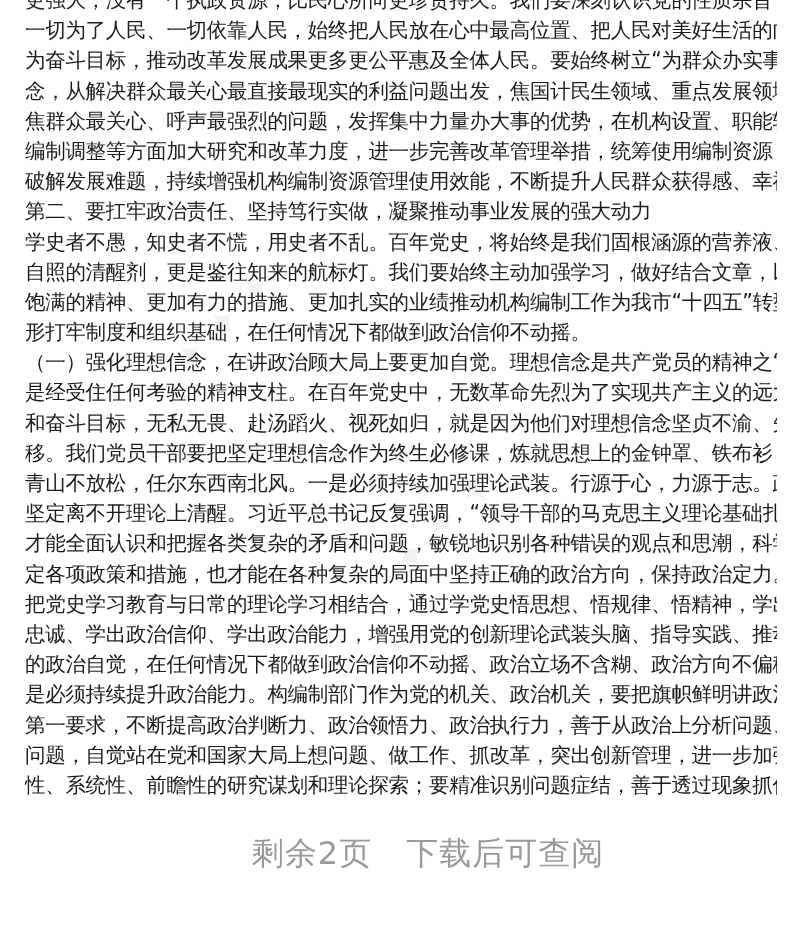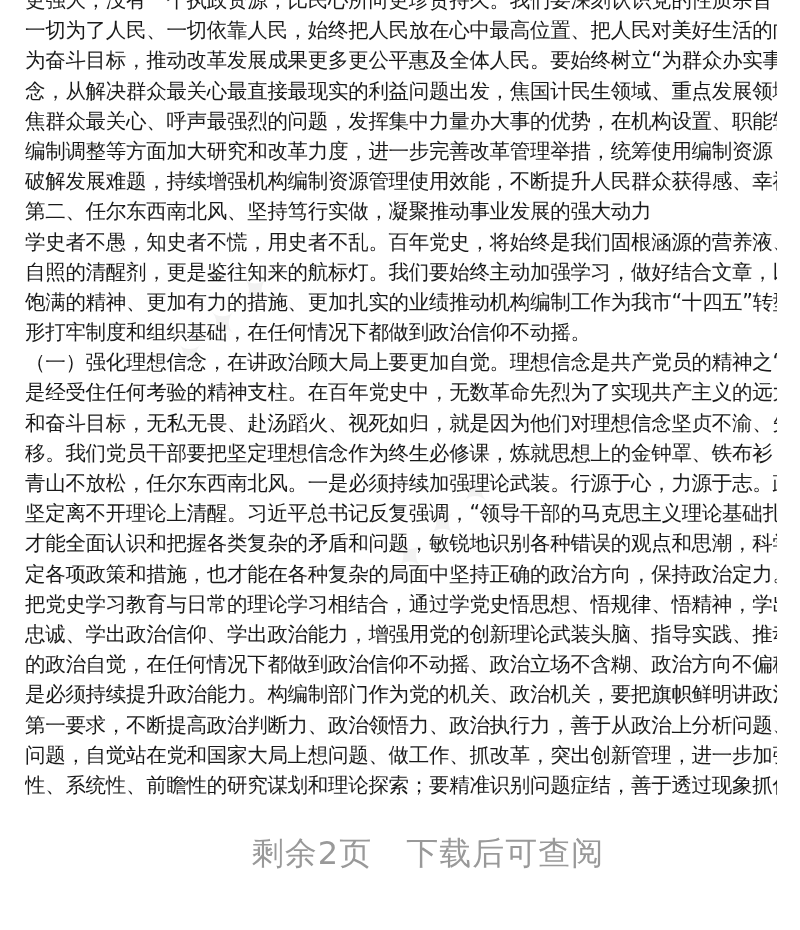--- a/index.html
+++ b/index.html
@@ -68,21 +68,21 @@
   <div class="watermark" style="left:380px; top:500px;">✦ ✦ ✦</div>
 
   <div class="doc">
     <div class="line">更强大，没有一个执政资源，比民心所向更珍贵持久。我们要深刻认识党的性质宗旨，坚持</div>
     <div class="line">一切为了人民、一切依靠人民，始终把人民放在心中最高位置、把人民对美好生活的向往作</div>
     <div class="line">为奋斗目标，推动改革发展成果更多更公平惠及全体人民。要始终树立“为群众办实事”的理</div>
     <div class="line">念，从解决群众最关心最直接最现实的利益问题出发，焦国计民生领域、重点发展领域，聚</div>
     <div class="line">焦群众最关心、呼声最强烈的问题，发挥集中力量办大事的优势，在机构设置、职能转变、</div>
     <div class="line">编制调整等方面加大研究和改革力度，进一步完善改革管理举措，统筹使用编制资源，及时</div>
     <div class="line">破解发展难题，持续增强机构编制资源管理使用效能，不断提升人民群众获得感、幸福感、</div>
-    <div class="line">第二、任尔东西南北风、坚持笃行实做，凝聚推动事业发展的强大动力</div>
+    <div class="line">第二、要扛牢政治责任、坚持笃行实做，凝聚推动事业发展的强大动力</div>
     <div class="line">学史者不愚，知史者不慌，用史者不乱。百年党史，将始终是我们固根涵源的营养液、揽镜</div>
     <div class="line">自照的清醒剂，更是鉴往知来的航标灯。我们要始终主动加强学习，做好结合文章，以更加</div>
     <div class="line">饱满的精神、更加有力的措施、更加扎实的业绩推动机构编制工作为我市“十四五”转型出雏</div>
     <div class="line">形打牢制度和组织基础，在任何情况下都做到政治信仰不动摇。</div>
     <div class="line">（一）强化理想信念，在讲政治顾大局上要更加自觉。理想信念是共产党员的精神之“钙”，</div>
     <div class="line">是经受住任何考验的精神支柱。在百年党史中，无数革命先烈为了实现共产主义的远大理想</div>
     <div class="line">和奋斗目标，无私无畏、赴汤蹈火、视死如归，就是因为他们对理想信念坚贞不渝、矢志不</div>
     <div class="line">移。我们党员干部要把坚定理想信念作为终生必修课，炼就思想上的金钟罩、铁布衫，咬定</div>
     <div class="line">青山不放松，任尔东西南北风。一是必须持续加强理论武装。行源于心，力源于志。政治上</div>
     <div class="line">坚定离不开理论上清醒。习近平总书记反复强调，“领导干部的马克思主义理论基础扎实了，</div>

